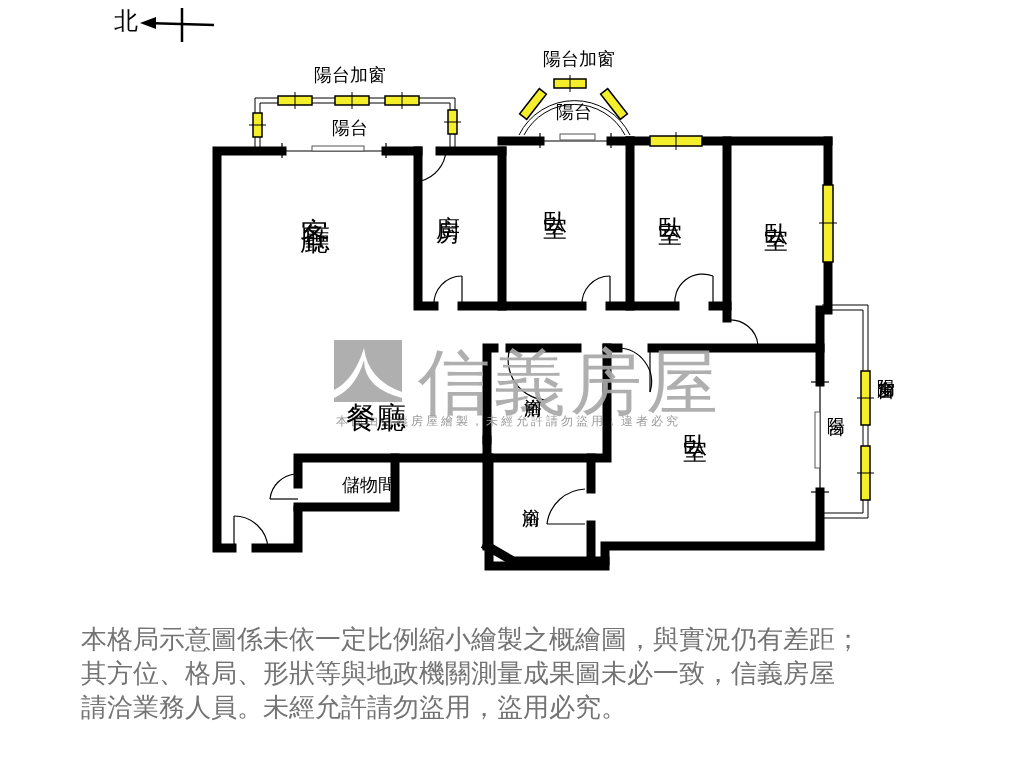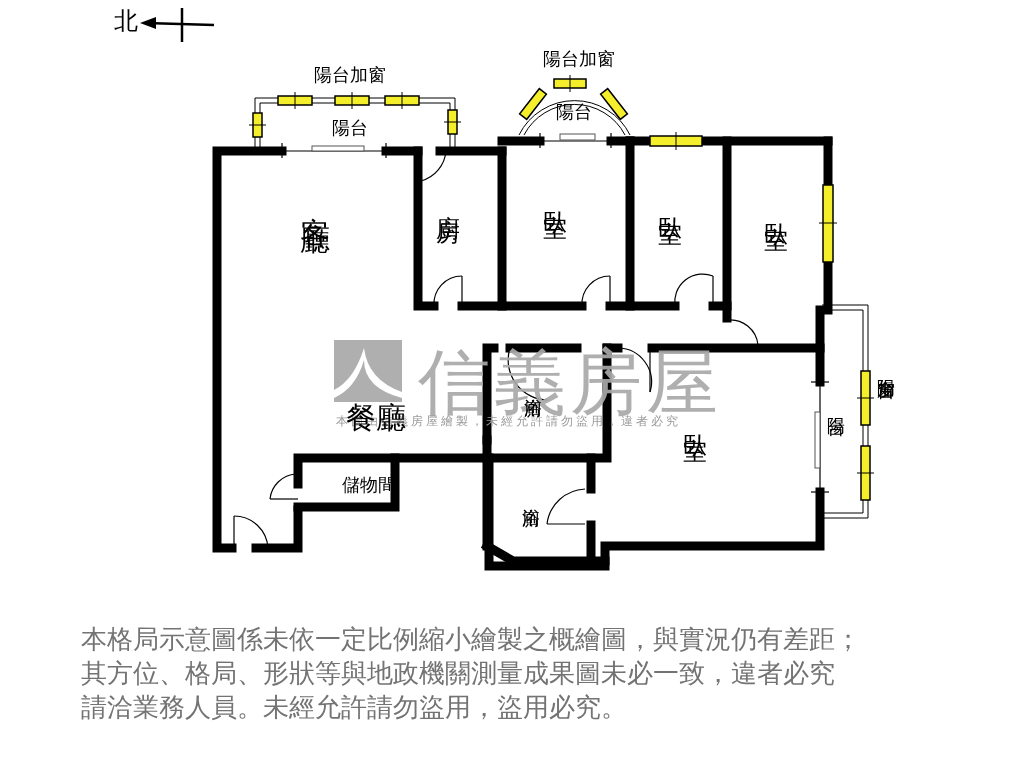--- a/index.html
+++ b/index.html
@@ -179,15 +179,15 @@
 <div class="label med v" style="left:658px;top:198px;">臥室</div>
 <div class="label med v" style="left:764px;top:204px;">臥室</div>
 <div class="label big" style="left:346px;top:403px;letter-spacing:0;">餐廳</div>
 <div class="label sm v" style="left:524px;top:384px;">浴廁</div>
 <div class="label med v" style="left:683px;top:415px;">臥室</div>
 <div class="label sm v" style="left:522px;top:494px;">浴廁</div>
 <div class="label sm" style="left:310px;top:476px;margin-left:32px;">儲物間</div>
 
 <div class="disclaimer">
   <div>本格局示意圖係未依一定比例縮小繪製之概繪圖，與實況仍有差距；</div>
-  <div>其方位、格局、形狀等與地政機關測量成果圖未必一致，違者必究</div>
+  <div>其方位、格局、形狀等與地政機關測量成果圖未必一致，信義房屋</div>
   <div>請洽業務人員。未經允許請勿盜用，盜用必究。</div>
 </div>
 
 </body></html>

